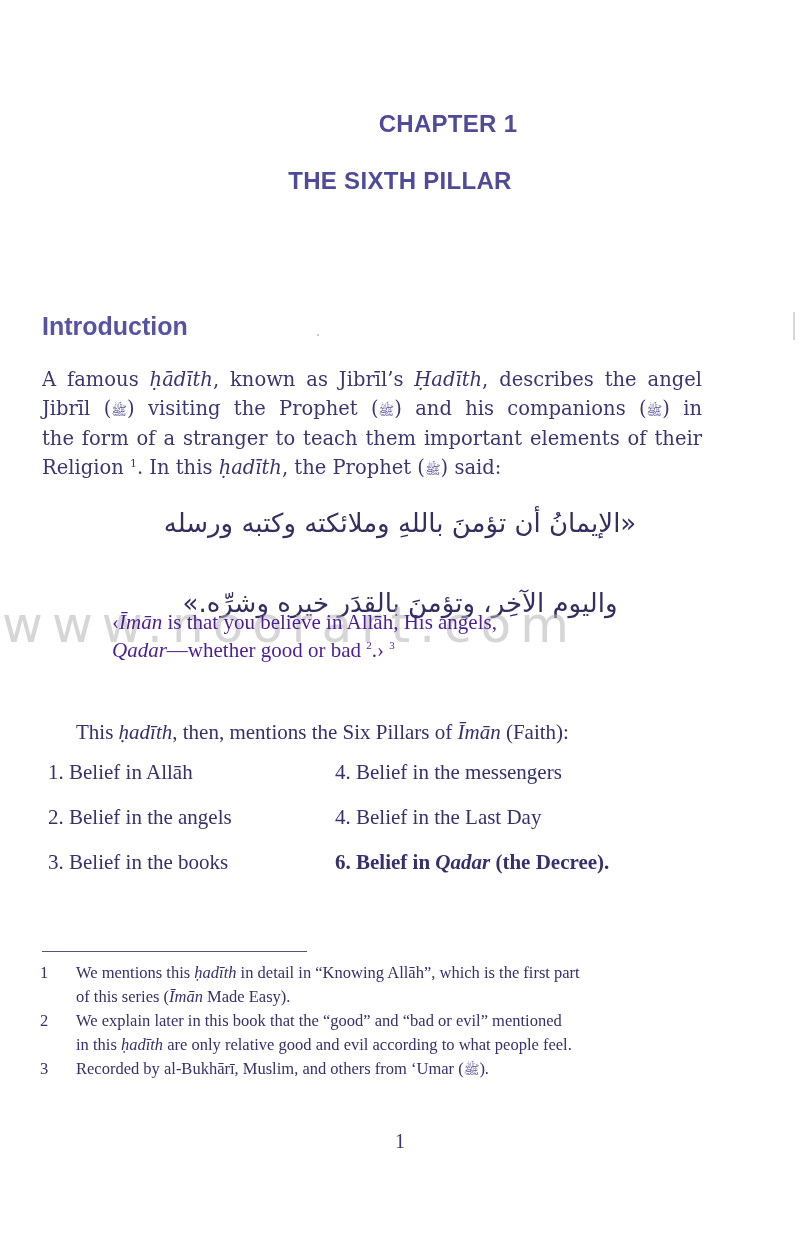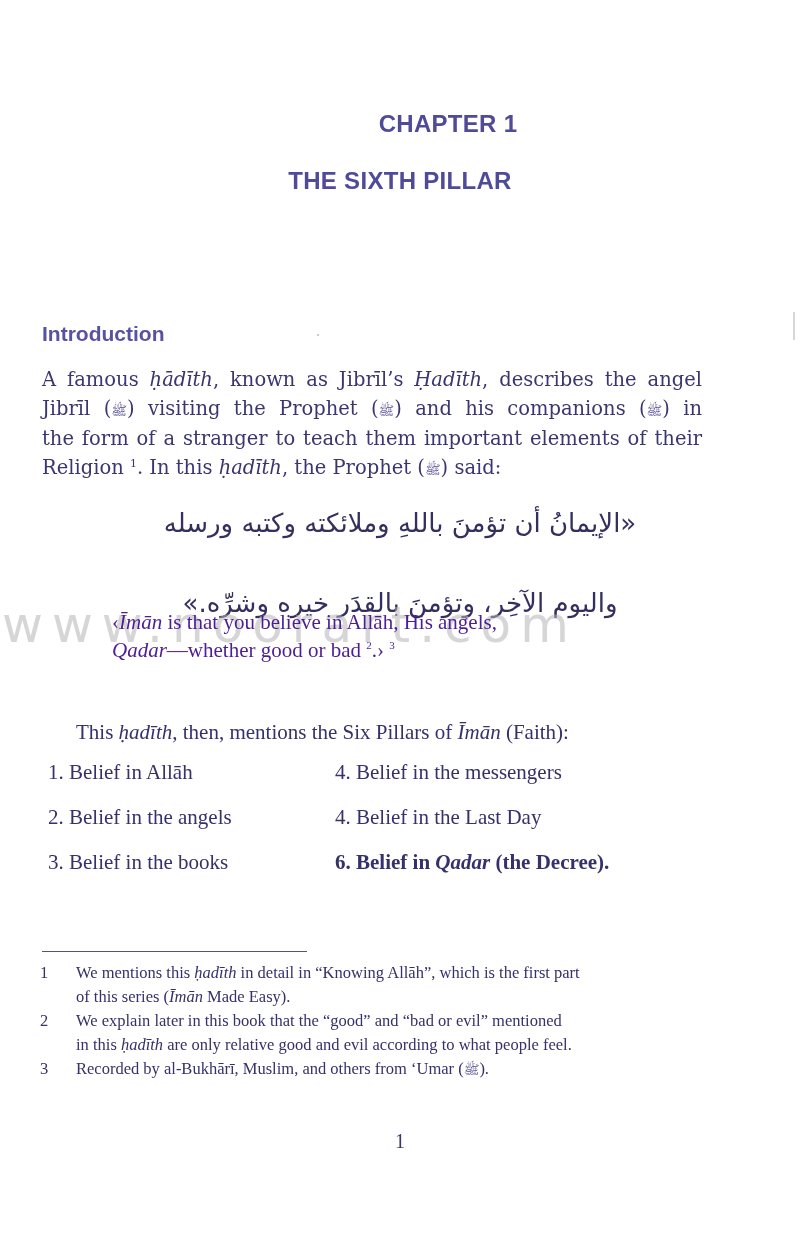--- a/index.html
+++ b/index.html
@@ -10,23 +10,23 @@
   }
   .page { position: absolute; left: 0; top: 0; width: 800px; height: 1240px; }
   .heading {
     position: absolute; left: 0; width: 800px; text-align: center;
     font-family: "Liberation Sans", sans-serif; font-weight: bold; color: #4f4b98;
     font-size: 24px; letter-spacing: 0.3px;
   }
   #chapter-label { top: 110px; padding-left: 48px; }
   #chapter-title { top: 167px; }
   #section-title {
-    position: absolute; left: 42px; top: 322px;
+    position: absolute; left: 42px; top: 312px;
     font-family: "Liberation Sans", sans-serif; font-weight: bold; color: #5753a0;
-    font-size: 21px;
+    font-size: 25px;
   }
   .intro {
     position: absolute; left: 42px; width: 660px; top: 366px;
     font-family: "DejaVu Serif", serif; font-size: 19.5px; line-height: 28.5px;
     color: #3a3670; text-align: justify;
   }
   .intro .line { display: block; white-space: nowrap; text-align-last: justify; }
   .intro .line.last { text-align-last: left; }
   .salutation { font-size: 13px; color: #4a468c; }
   sup { font-size: 11px; line-height: 0; vertical-align: super; }

